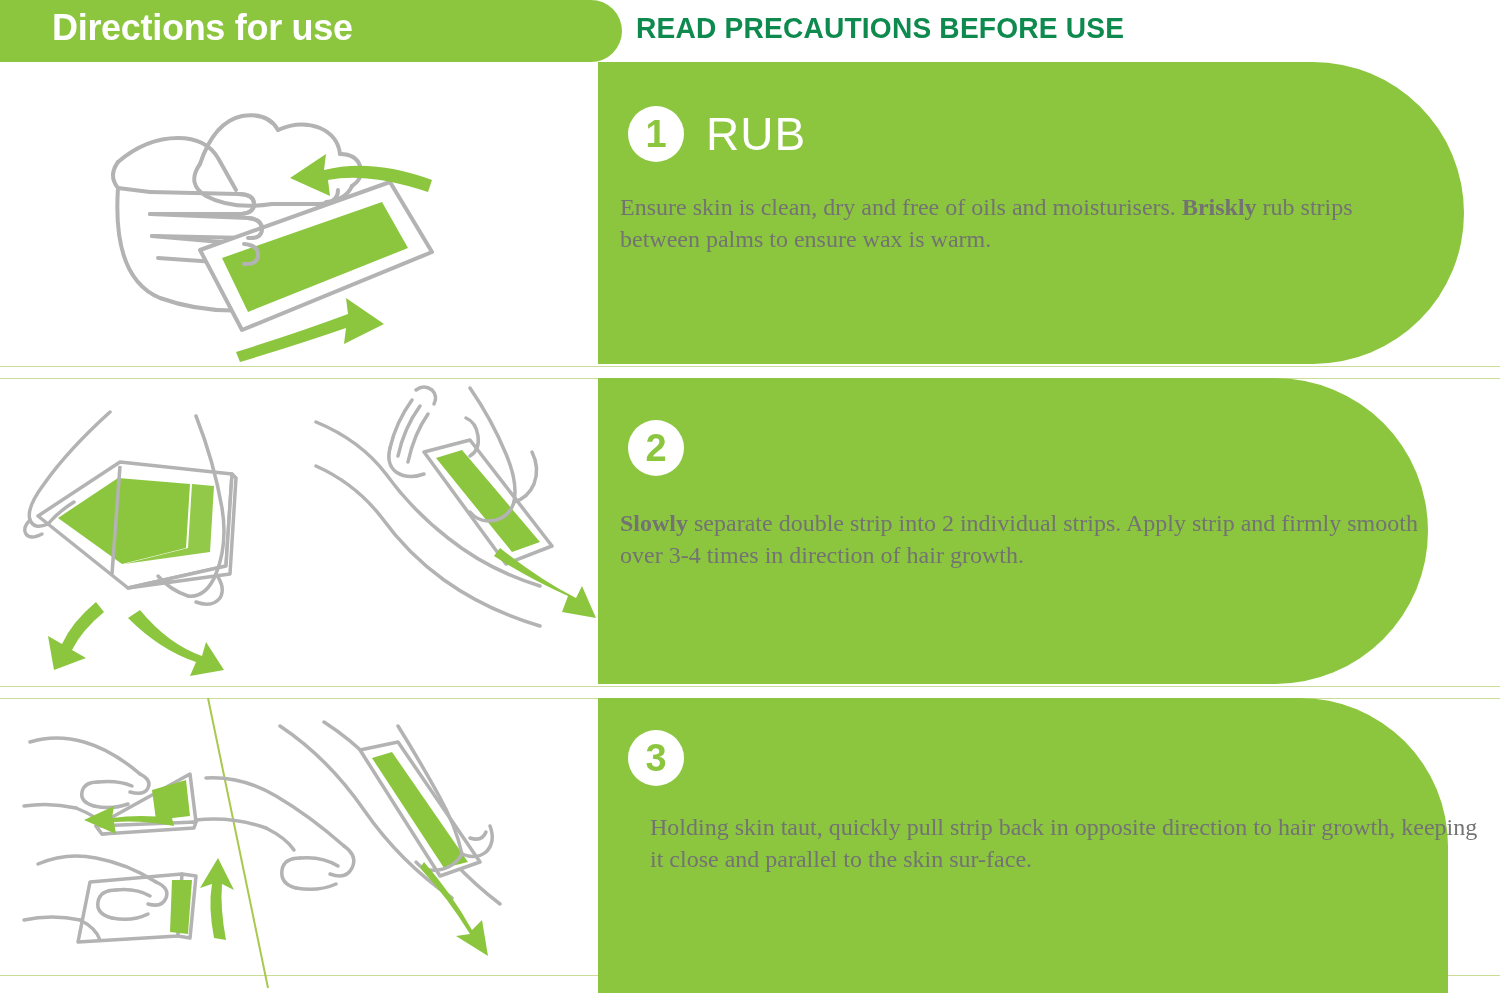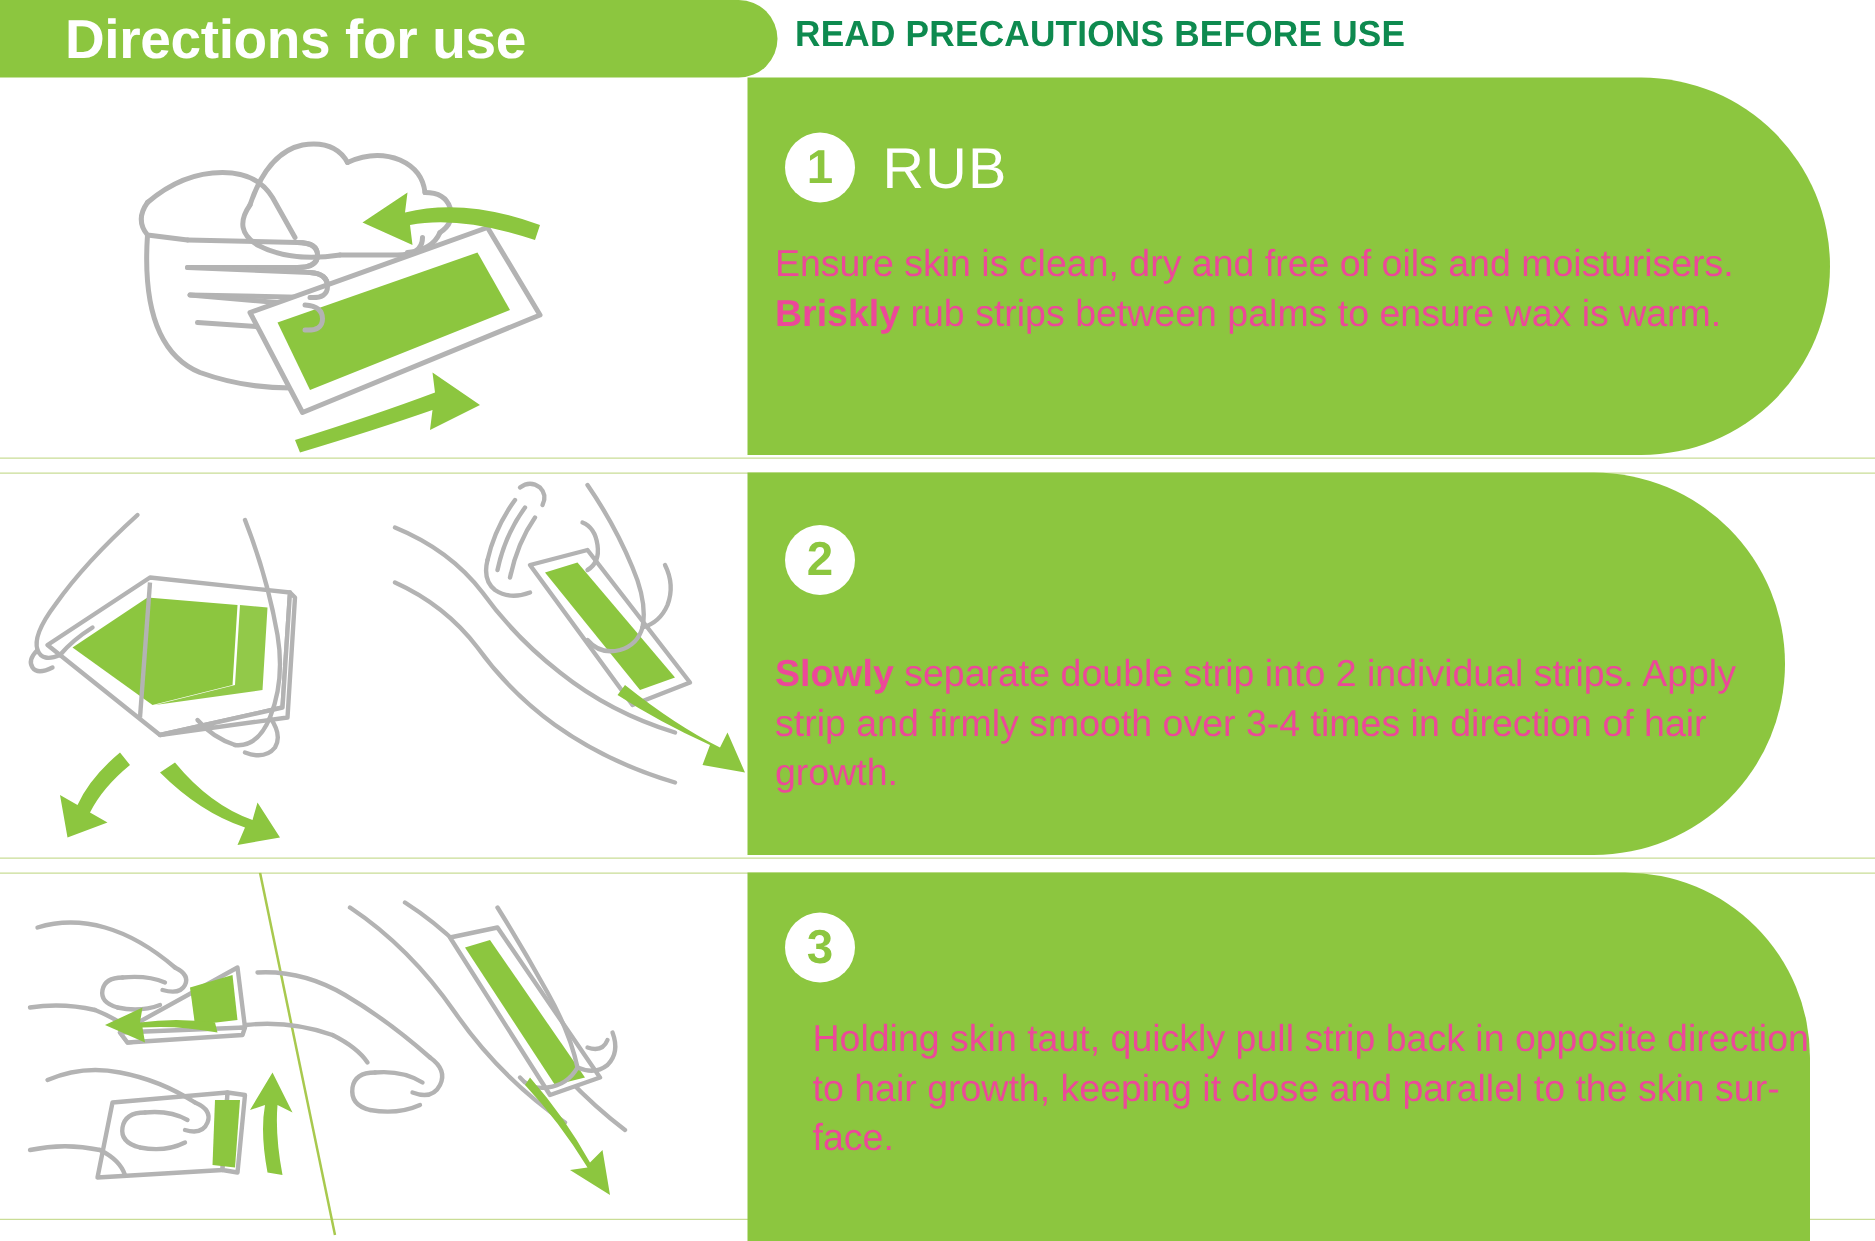--- a/index.html
+++ b/index.html
@@ -28,21 +28,21 @@
     position: absolute;
     left: 0; top: 0;
     width: 622px; height: 62px;
     background: #8CC63F;
     border-top-right-radius: 34px;
     border-bottom-right-radius: 34px;
   }
   .dfu-tab-label {
     position: absolute;
     left: 52px; top: 7px;
-    font-size: 44px;
+    font-size: 36px;
     font-weight: bold;
     color: #ffffff;
     letter-spacing: -0.3px;
     white-space: nowrap;
   }
   .precautions-label {
     position: absolute;
     left: 636px; top: 12px;
     font-size: 29px;
     font-weight: bold;
@@ -100,31 +100,32 @@
     margin-left: 22px;
     color: #ffffff;
     font-size: 46px;
     font-weight: 300;
     line-height: 1;
     letter-spacing: 1px;
     white-space: nowrap;
   }
   .step-body {
     position: absolute;
-    color: #ec4899;
-    font-size: 30px;
+    color: #737373;
+    font-size: 24px;
     line-height: 1.32;
     font-stretch: condensed;
+    font-family: Liberation Serif, serif;
   }
   .step-body b { font-weight: bold; }
 
   .s1-head { left: 628px; top: 106px; }
   .s1-body { left: 620px; top: 192px; width: 800px; }
   .s2-head { left: 628px; top: 420px; }
-  .s2-body { left: 620px; top: 520px; width: 800px; }
+  .s2-body { left: 620px; top: 508px; width: 800px; }
   .s3-head { left: 628px; top: 730px; }
   .s3-body { left: 650px; top: 812px; width: 830px; }
 
   
   .art {
     position: absolute;
     left: 0;
     width: 598px;
     overflow: hidden;
   }

